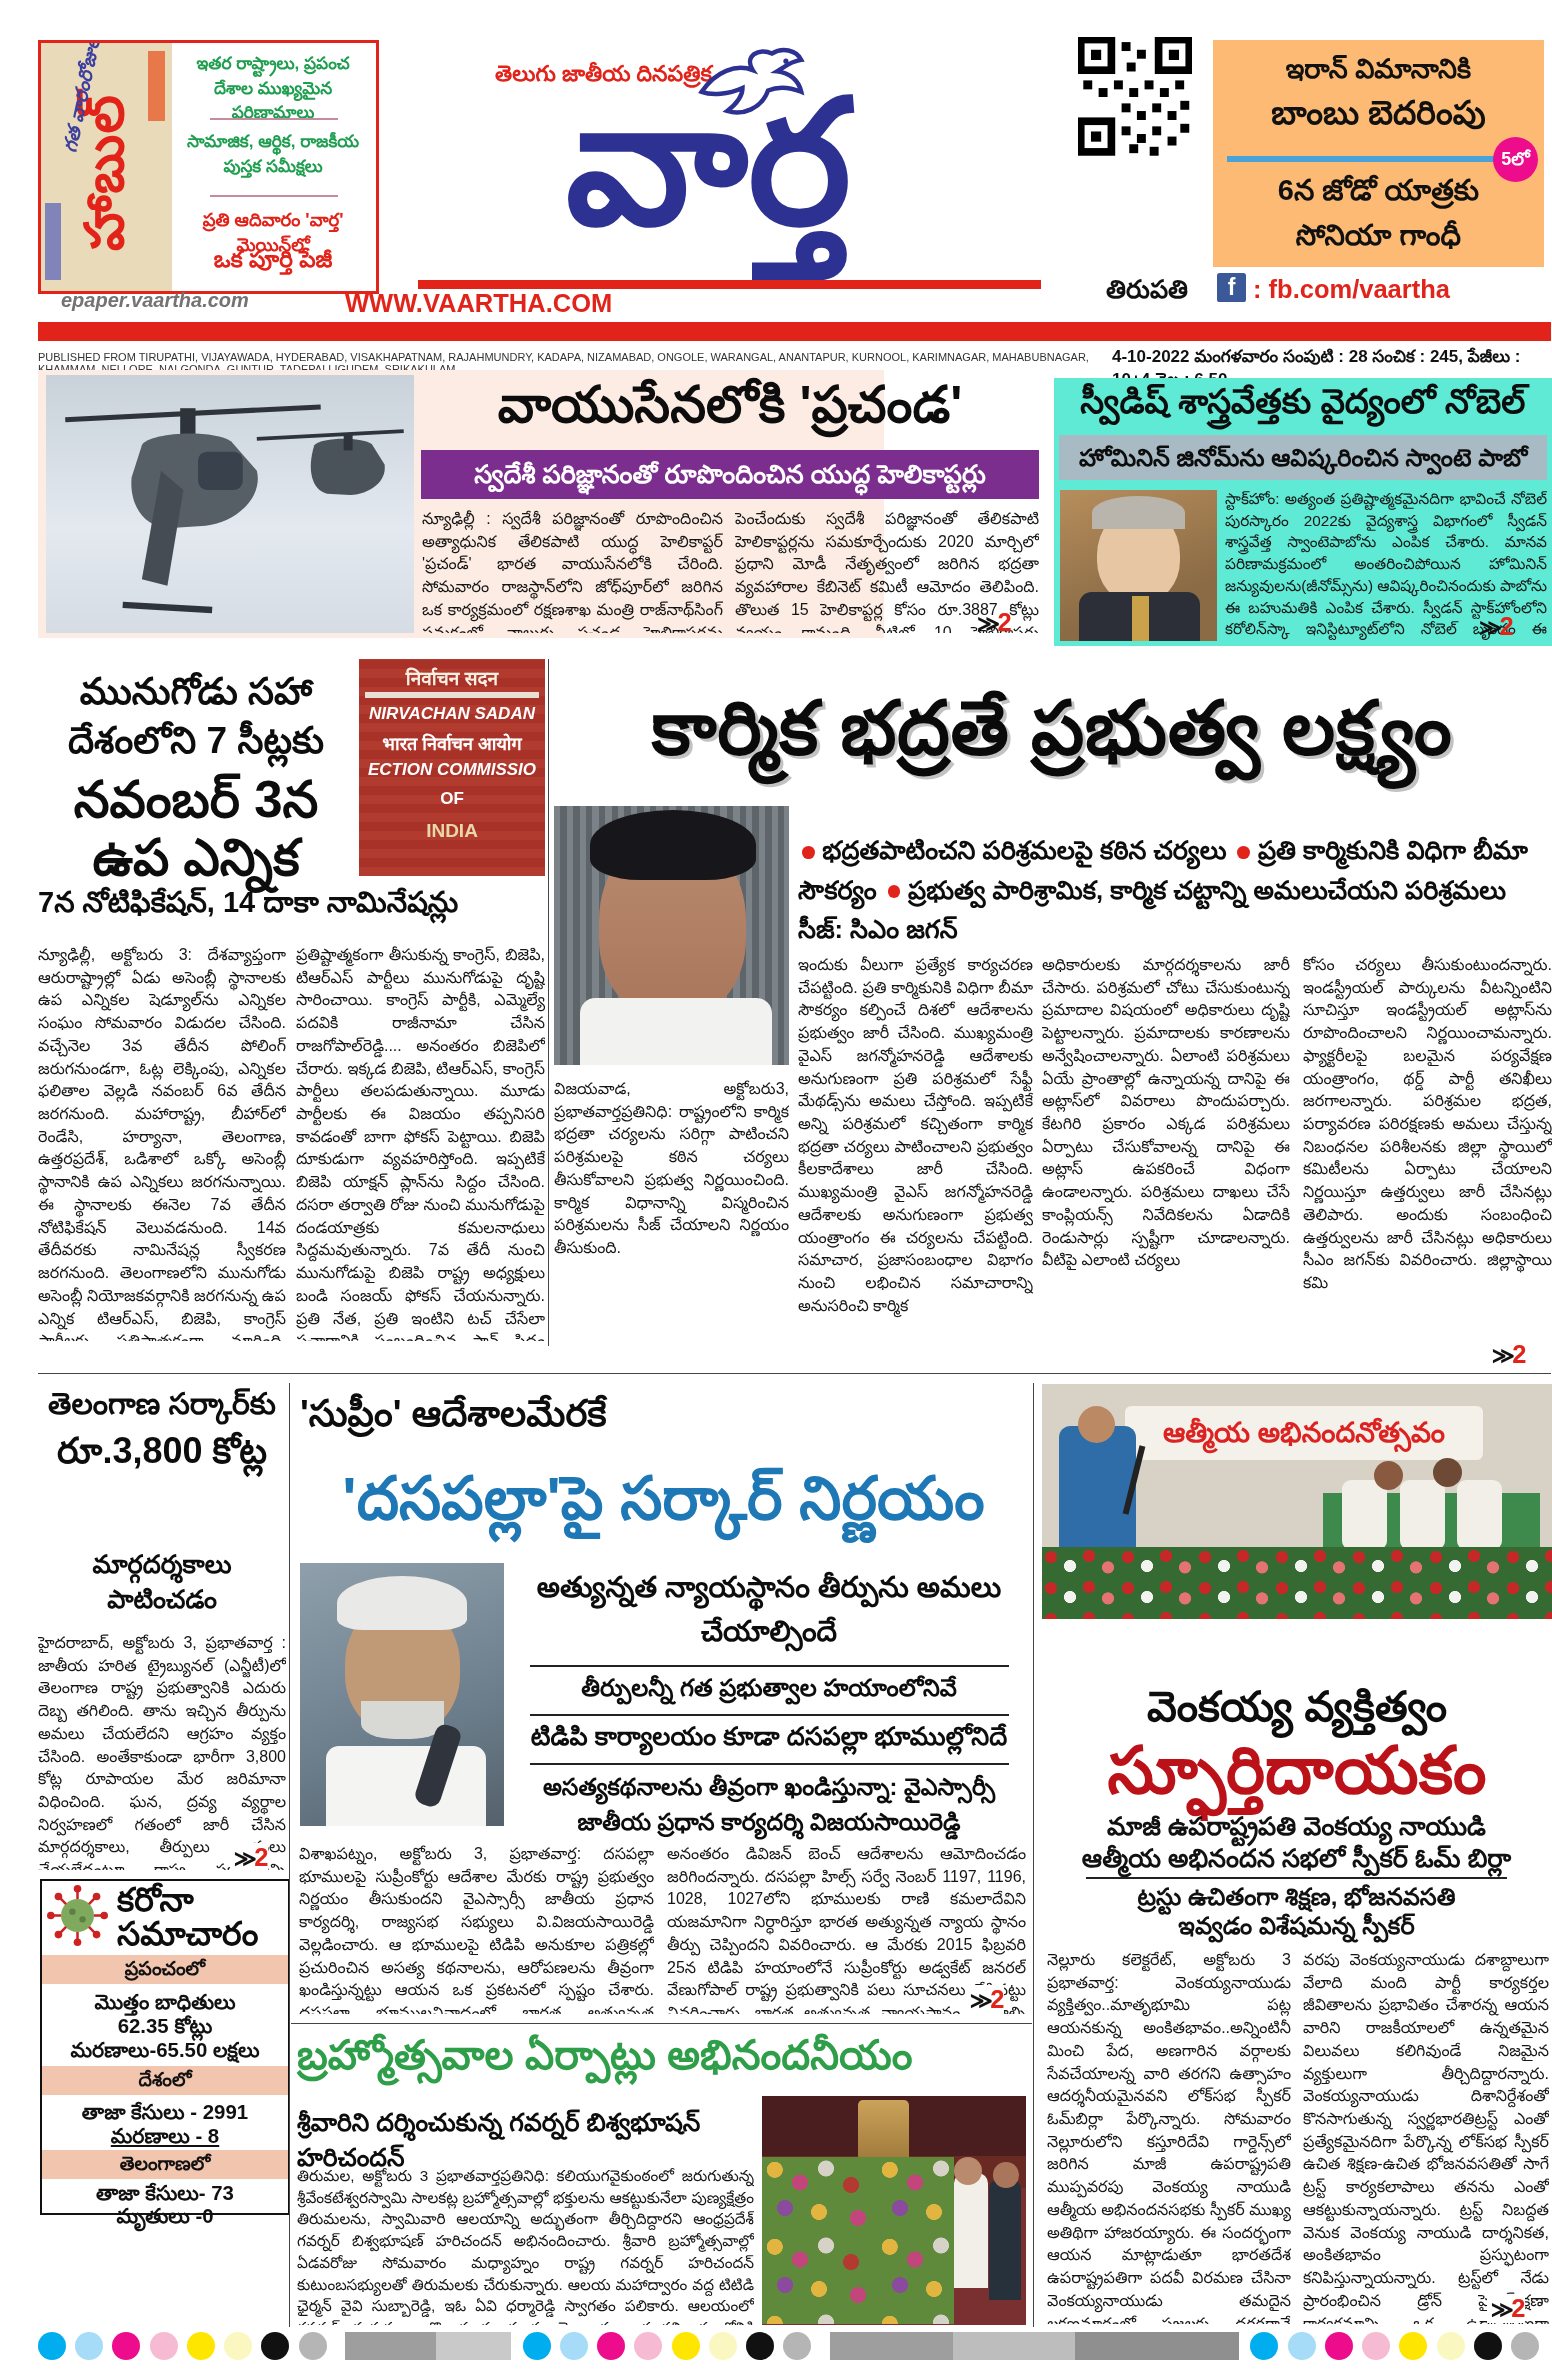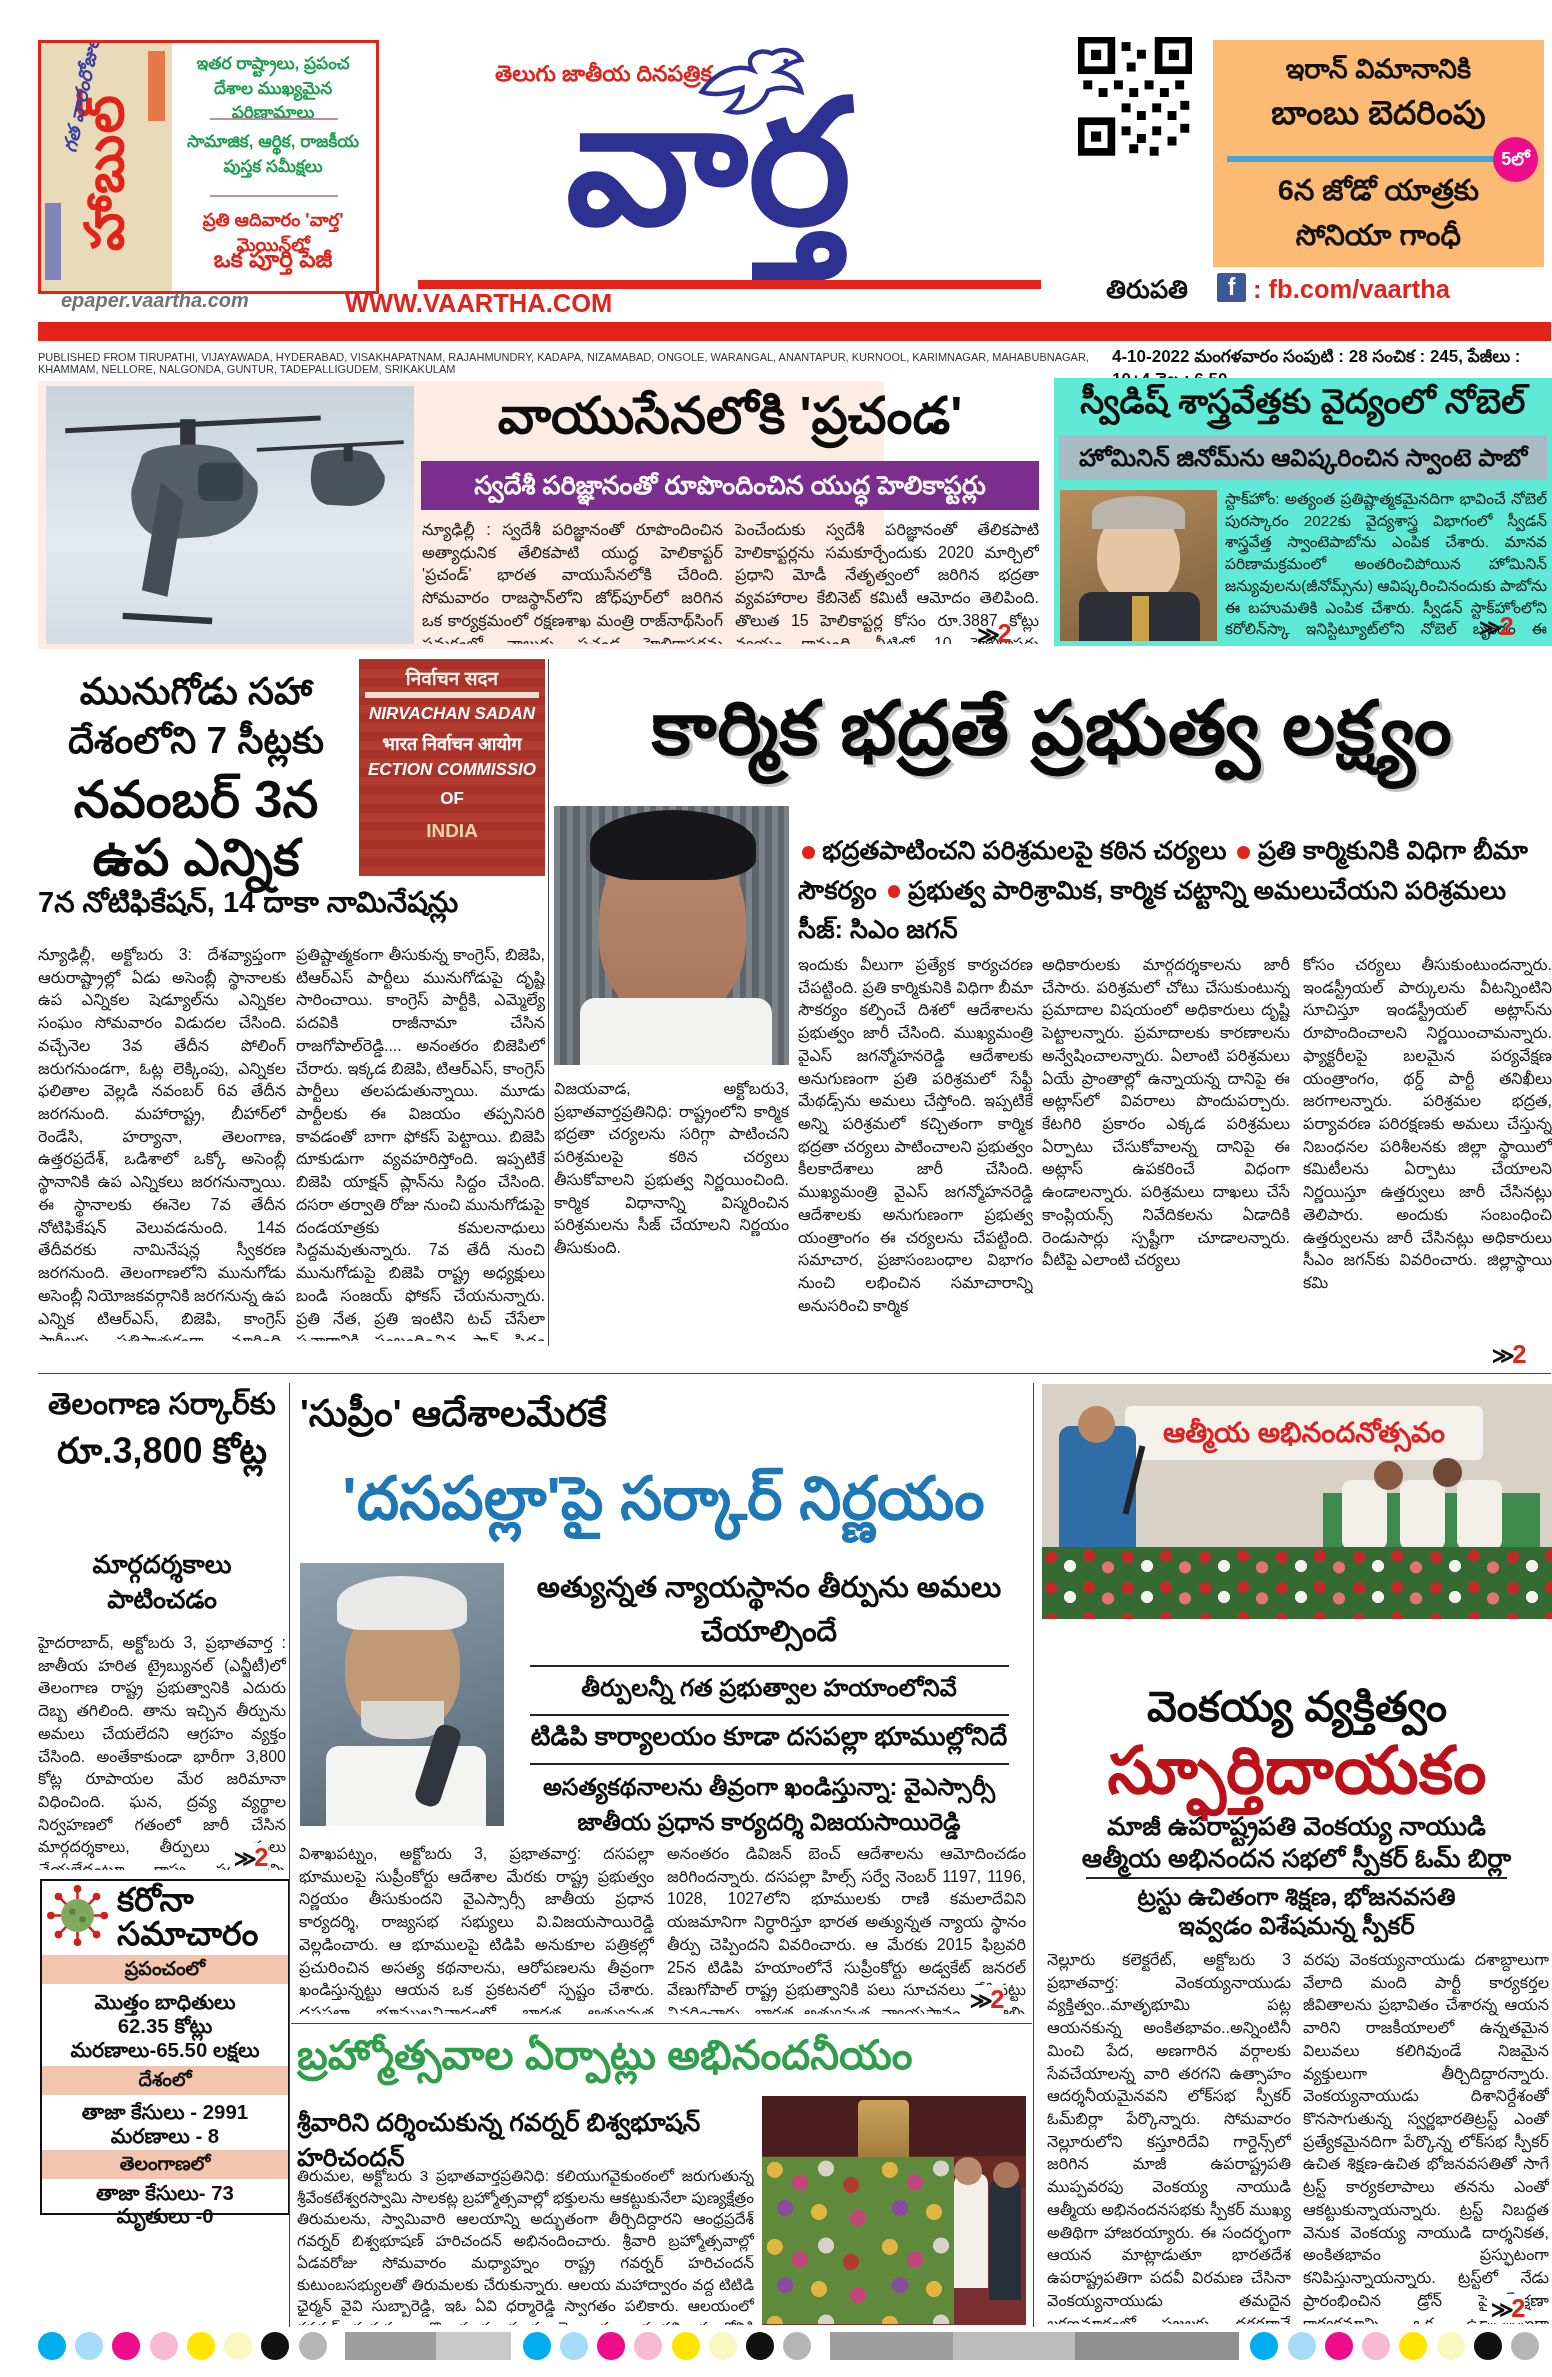--- a/index.html
+++ b/index.html
@@ -95,21 +95,21 @@
   </div>
 
   <div class="abs" style="left:1106px;top:275px;font-size:25.5px;font-weight:bold;color:#111;">తిరుపతి</div>
   <div class="abs c" style="left:1217px;top:273px;width:29px;height:29px;background:#3b5998;color:#fff;font-size:23px;font-weight:bold;line-height:29px;border-radius:2.6px;">f</div>
   <div class="abs" style="left:1253px;top:275px;font-size:25.5px;font-weight:bold;color:#e2231a;">: fb.com/vaartha</div>
 
   <div class="abs" style="left:38px;top:322px;width:1513px;height:19px;background:#e2231a;"></div>
   <div class="abs" style="left:38px;top:351px;width:1073px;font-size:11px;color:#333;">PUBLISHED FROM TIRUPATHI,  VIJAYAWADA, HYDERABAD, VISAKHAPATNAM, RAJAHMUNDRY, KADAPA,  NIZAMABAD, ONGOLE, WARANGAL, ANANTAPUR, KURNOOL, KARIMNAGAR, MAHABUBNAGAR, KHAMMAM, NELLORE, NALGONDA, GUNTUR, TADEPALLIGUDEM, SRIKAKULAM</div>
   <div class="abs" style="left:1112px;top:347px;width:441px;font-size:17px;font-weight:bold;color:#111;">4-10-2022  మంగళవారం సంపుటి : 28  సంచిక : 245,  పేజీలు : 10+4 వెల : 6.50</div>
 
-  <div class="abs" style="left:38px;top:381px;width:846px;height:268px;background:#fdece4;">
+  <div class="abs" style="left:38px;top:370px;width:846px;height:268px;background:#fdece4;">
 
     <div class="abs" style="left:7.7px;top:5.1px;width:368px;height:258px;background:linear-gradient(180deg,#c9d2da 0%,#e3e9ef 60%,#d5dce3 100%);overflow:hidden;">
       <svg width="368" height="258" viewBox="0 0 576 404">
         <line x1="30" y1="70" x2="430" y2="50" stroke="#2f343a" stroke-width="8"></line>
         <rect x="210" y="52" width="24" height="50" fill="#2f343a"></rect>
         <path d="M150 110 C160 90 260 84 290 104 L330 150 C340 190 300 230 250 236 L190 240 C150 236 130 200 134 160 Z" fill="#565e66"></path>
         <path d="M180 150 L150 320 L190 330 L215 180 Z" fill="#454c54"></path>
         <rect x="238" y="120" width="70" height="60" rx="14" fill="#39424c"></rect>
         <line x1="120" y1="360" x2="260" y2="368" stroke="#2f343a" stroke-width="10"></line>
         <line x1="330" y1="100" x2="560" y2="88" stroke="#2f343a" stroke-width="6"></line>
@@ -214,21 +214,21 @@
         <circle cx="56" cy="54" r="5" fill="#5d7f42"></circle>
     </svg>
     <div class="abs" style="left:75px;top:0px;width:166px;font-size:33px;font-weight:bold;color:#0d0d0d;">కరోనా</div>
     <div class="abs" style="left:75px;top:34px;width:166px;font-size:33px;font-weight:bold;color:#0d0d0d;">సమాచారం</div>
     <div class="abs pinkbar" style="left:0px;top:74px;width:100%;height:29px;">ప్రపంచంలో</div>
     <div class="abs c bold" style="left:0;top:110px;width:100%;font-size:20.4px;">మొత్తం బాధితులు</div>
     <div class="abs c bold" style="left:0;top:134px;width:100%;font-size:20.4px;">62.35 కోట్లు</div>
     <div class="abs c bold" style="left:0;top:158px;width:100%;font-size:20.4px;">మరణాలు-65.50 లక్షలు</div>
     <div class="abs pinkbar" style="left:0px;top:185px;width:100%;height:29px;">దేశంలో</div>
     <div class="abs c bold" style="left:0;top:220px;width:100%;font-size:20.4px;">తాజా కేసులు - 2991</div>
-    <div class="abs c bold" style="left:0;top:244px;width:100%;font-size:20.4px;">మరణాలు - 8</div>
+    <div class="abs c bold" style="left:0;top:244px;width:100%;font-size:20.4px;text-decoration:underline;">మరణాలు - 8</div>
     <div class="abs pinkbar" style="left:0px;top:269px;width:100%;height:29px;">తెలంగాణలో</div>
     <div class="abs c bold" style="left:0;top:301px;width:100%;font-size:20.4px;">తాజా కేసులు- 73</div>
     <div class="abs c bold" style="left:0;top:324px;width:100%;font-size:20.4px;">మృతులు -0</div>
   </div>
 
   <div class="vline" style="left:289px;top:1383px;height:944px;"></div>
 
   <div class="abs" style="left:300px;top:1393px;width:728px;font-size:37px;font-weight:bold;color:#0d0d0d;">'సుప్రీం' ఆదేశాలమేరకే</div>
   <div class="abs c" style="left:297px;top:1464px;width:733px;font-size:60px;font-weight:bold;color:#1e78b5;">'దసపల్లా'పై సర్కార్ నిర్ణయం</div>
 

